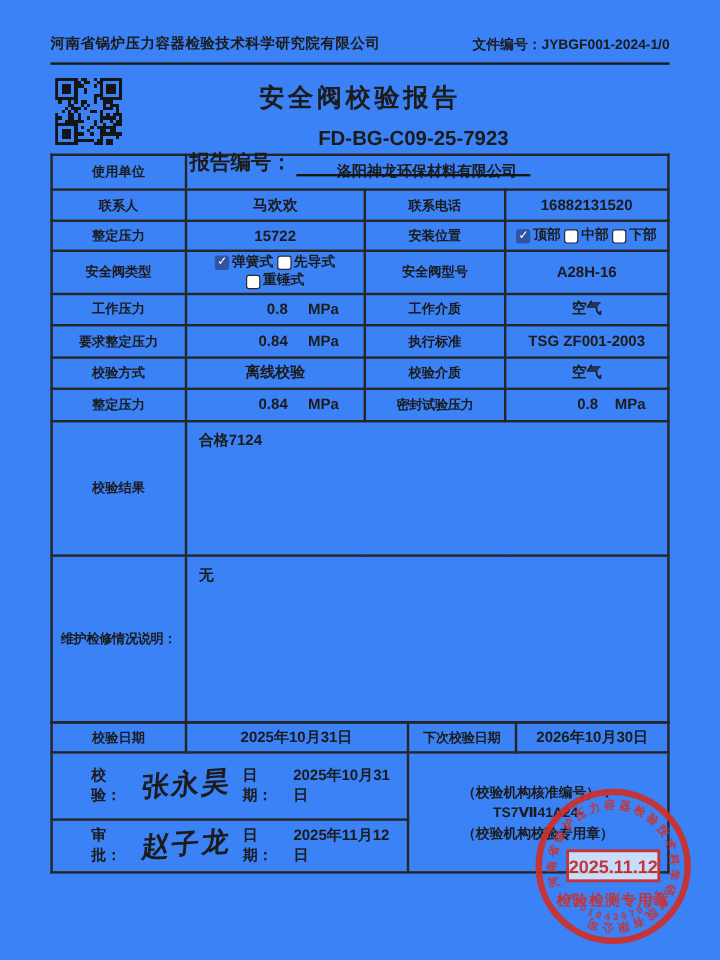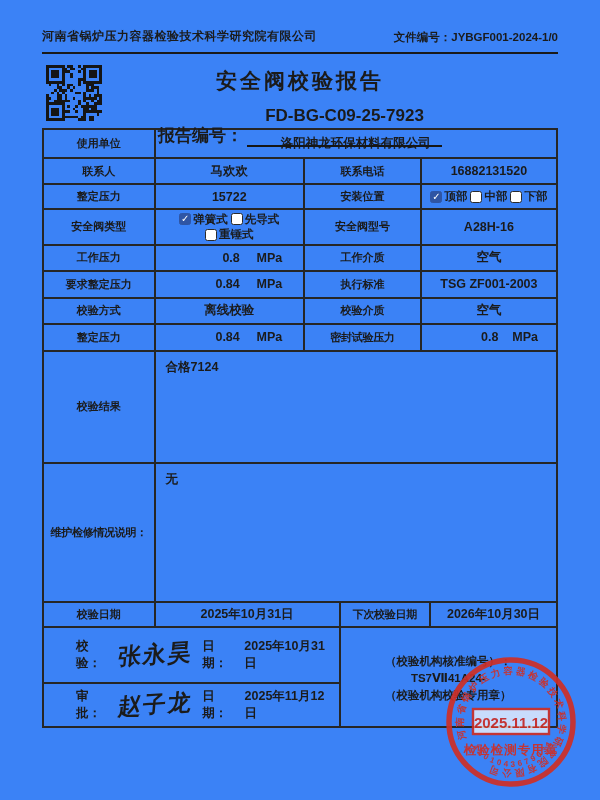--- a/index.html
+++ b/index.html
@@ -51,21 +51,21 @@
   .cb-group { display:flex; justify-content:center; align-items:center; flex-wrap:wrap; gap:1px 3px; font-size:11.5px; line-height:1.25; }
   .cb-item { display:inline-flex; align-items:center; gap:2px; }
   .cb {
     display:inline-flex; align-items:center; justify-content:center;
     width:12px; height:12px; border:1.7px solid #2b2b2b; border-radius:2.5px;
     font-size:10px; line-height:1; background:#fff; color:#fff; flex:0 0 auto;
   }
   .cb.checked { background:#2f55a4; border-color:#2f55a4; }
 
   
-  .sig-row { display:flex; align-items:center; text-align:left; padding:2px 8px 2px 28px; gap:9px; }
+  .sig-row { display:flex; align-items:flex-start; text-align:left; padding:2px 8px 2px 28px; gap:9px; }
   .sig-name {
     display:inline-block; font-size:23px; letter-spacing:2px;
     transform:rotate(-4deg) skewX(-9deg); white-space:nowrap;
   }
   .org-cell { vertical-align:top; padding-top:25px; font-size:11.5px; line-height:1.5; }
 
   
   .stamp { position:absolute; left:442px; top:653px; width:138px; height:138px; opacity:.92; pointer-events:none; }
 </style>
 </head>

